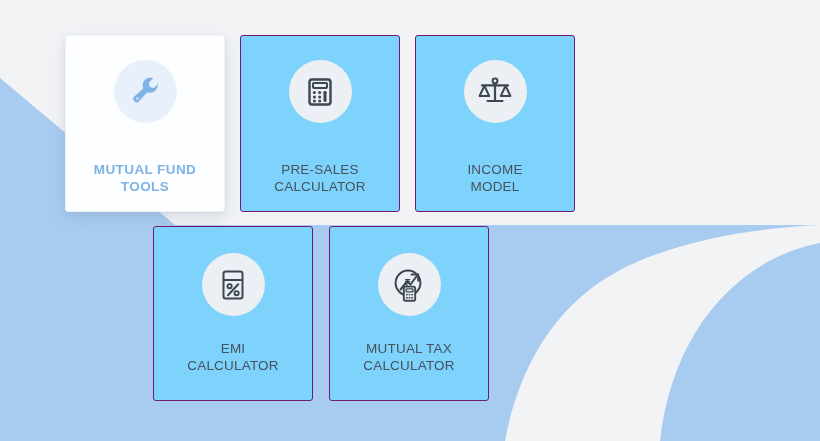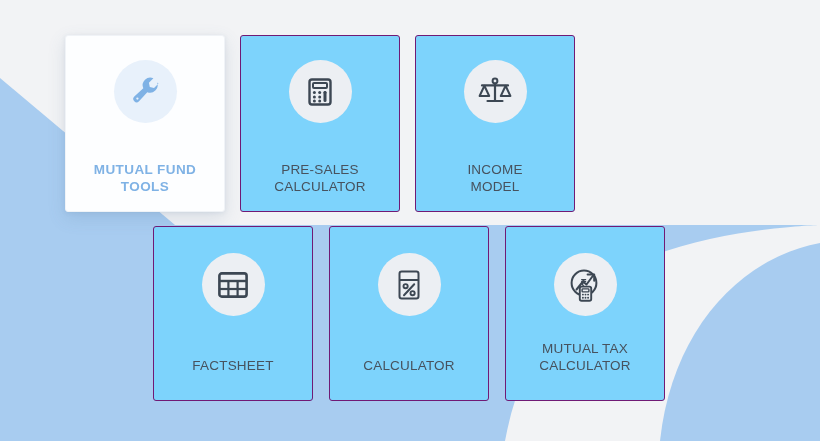--- a/index.html
+++ b/index.html
@@ -165,46 +165,33 @@
       <div class="card-label">
         <span class="ln">INCOME</span>
         <span class="ln">MODEL</span>
       </div>
     </div>
 
   </div>
 
   <div class="row row-bottom">
 
-    <div class="card">
-      <div class="icon-circle">
-        <svg width="32" height="28" viewBox="0 0 32 28">
-          <rect x="2.4" y="2.4" width="27.2" height="23.2" rx="2.4" fill="none" stroke="#3c4753" stroke-width="2.6"></rect>
-          <path d="M2.4 10 H29.6" stroke="#3c4753" stroke-width="2.4"></path>
-          <path d="M2.4 18 H29.6" stroke="#3c4753" stroke-width="2.2"></path>
-          <path d="M11.4 10 V25.6" stroke="#3c4753" stroke-width="2.2"></path>
-          <path d="M20.6 10 V25.6" stroke="#3c4753" stroke-width="2.2"></path>
-        </svg>
-      </div>
-      <div class="card-label">
-        <span class="ln">FACTSHEET</span>
-      </div>
-    </div>
 
     <div class="card">
       <div class="icon-circle">
         <svg width="30" height="32" viewBox="0 0 30 32">
           <rect x="5.5" y="2.5" width="19" height="27" rx="2.2" fill="none" stroke="#3c4753" stroke-width="2"></rect>
           <path d="M5.5 11 H24.5" stroke="#3c4753" stroke-width="2"></path>
           <circle cx="11.6" cy="17.2" r="2.1" fill="none" stroke="#3c4753" stroke-width="1.9"></circle>
           <circle cx="18.6" cy="24.2" r="2.1" fill="none" stroke="#3c4753" stroke-width="1.9"></circle>
           <path d="M20.2 15.2 L10 26.2" stroke="#3c4753" stroke-width="2" stroke-linecap="round"></path>
         </svg>
       </div>
       <div class="card-label">
+        <span class="ln">EMI</span>
         <span class="ln">CALCULATOR</span>
       </div>
     </div>
 
     <div class="card">
       <div class="icon-circle">
         <svg width="34" height="34" viewBox="0 0 34 34">
           <circle cx="16" cy="15" r="12.4" fill="none" stroke="#3c4753" stroke-width="2"></circle>
           <path d="M8.5 21.5 L15 13.5 L18.5 16.5 L25.5 7" fill="none" stroke="#3c4753" stroke-width="2" stroke-linecap="round" stroke-linejoin="round"></path>
           <path d="M19.6 6.4 H26.2 V12.8" fill="none" stroke="#3c4753" stroke-width="2" stroke-linecap="round" stroke-linejoin="round"></path>

